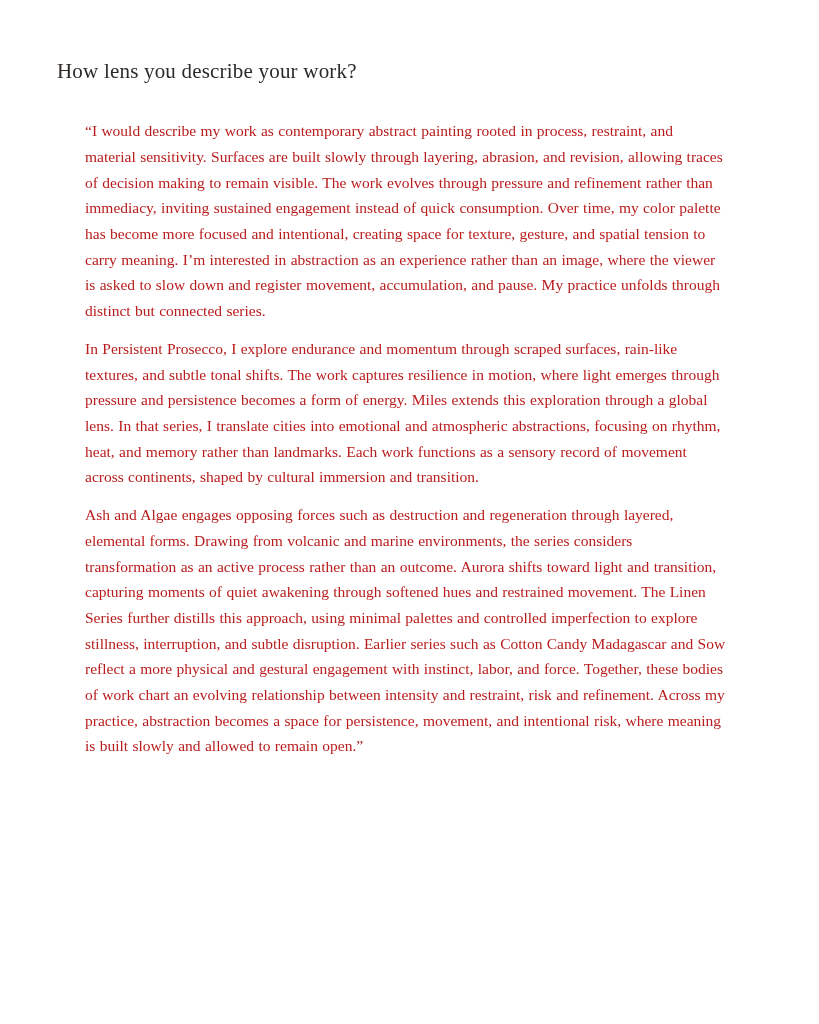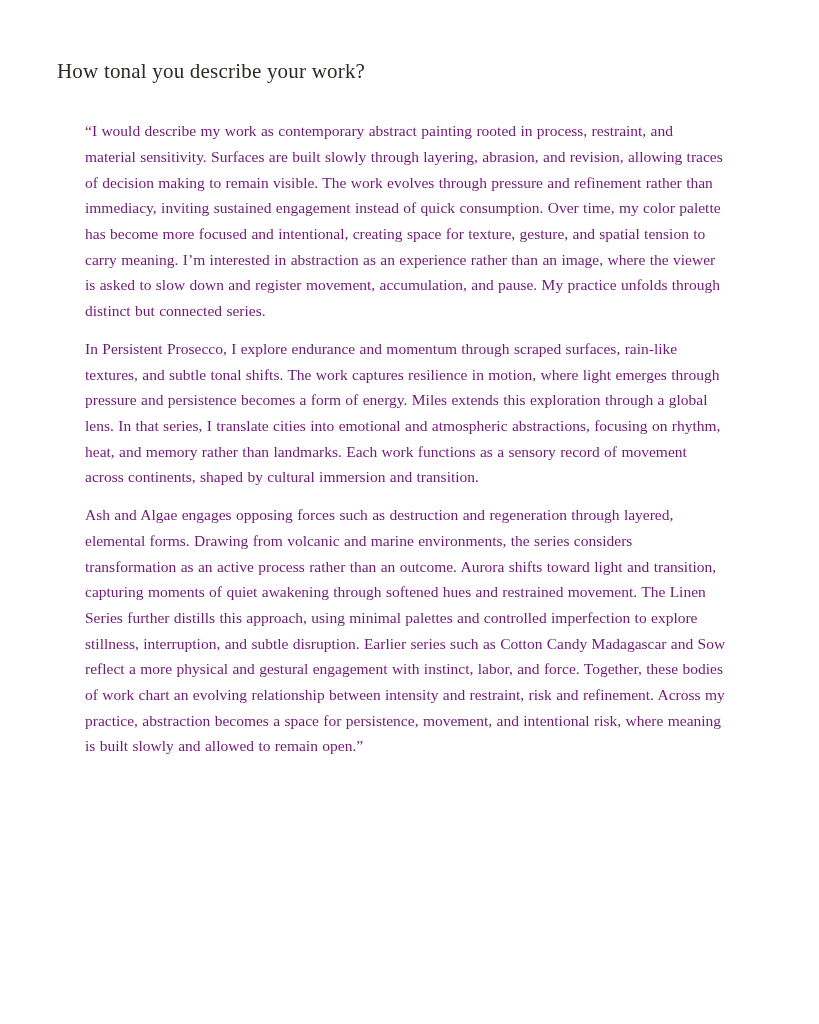--- a/index.html
+++ b/index.html
@@ -31,29 +31,29 @@
   }
   .answer {
     margin-left: 28px;   
     width: 655px;        
   }
   .answer p {
     margin: 0 13px 12px 0;
     font-size: 15.5px;
     line-height: 25.7px;
     font-weight: 400;
-    color: #701a75;
+    color: #b91c1c;
     text-align: left;
     word-spacing: 0.5px;
   }
 </style>
 </head>
 <body>
 
 <div class="page">
-  <h1 class="question">How tonal you describe your work?</h1>
+  <h1 class="question">How lens you describe your work?</h1>
 
   <div class="answer">
     <p>“I would describe my work as contemporary abstract painting rooted in process, restraint, and material sensitivity. Surfaces are built slowly through layering, abrasion, and revision, allowing traces of decision making to remain visible. The work evolves through pressure and refinement rather than immediacy, inviting sustained engagement instead of quick consumption. Over time, my color palette has become more focused and intentional, creating space for texture, gesture, and spatial tension to carry meaning. I’m interested in abstraction as an experience rather than an image, where the viewer is asked to slow down and register movement, accumulation, and pause. My practice unfolds through distinct but connected series.</p>
     <p>In Persistent Prosecco, I explore endurance and momentum through scraped surfaces, rain-like textures, and subtle tonal shifts. The work captures resilience in motion, where light emerges through pressure and persistence becomes a form of energy. Miles extends this exploration through a global lens. In that series, I translate cities into emotional and atmospheric abstractions, focusing on rhythm, heat, and memory rather than landmarks. Each work functions as a sensory record of movement across continents, shaped by cultural immersion and transition.</p>
     <p>Ash and Algae engages opposing forces such as destruction and regeneration through layered, elemental forms. Drawing from volcanic and marine environments, the series considers transformation as an active process rather than an outcome. Aurora shifts toward light and transition, capturing moments of quiet awakening through softened hues and restrained movement. The Linen Series further distills this approach, using minimal palettes and controlled imperfection to explore stillness, interruption, and subtle disruption. Earlier series such as Cotton Candy Madagascar and Sow reflect a more physical and gestural engagement with instinct, labor, and force. Together, these bodies of work chart an evolving relationship between intensity and restraint, risk and refinement. Across my practice, abstraction becomes a space for persistence, movement, and intentional risk, where meaning is built slowly and allowed to remain open.”</p>
   </div>
 </div>
 
 </body></html>

